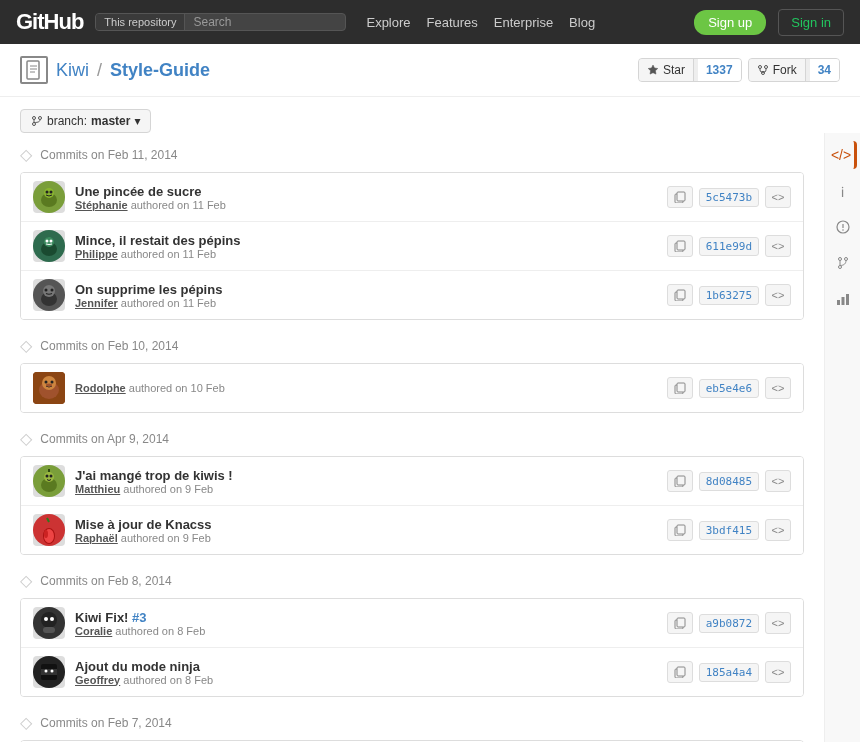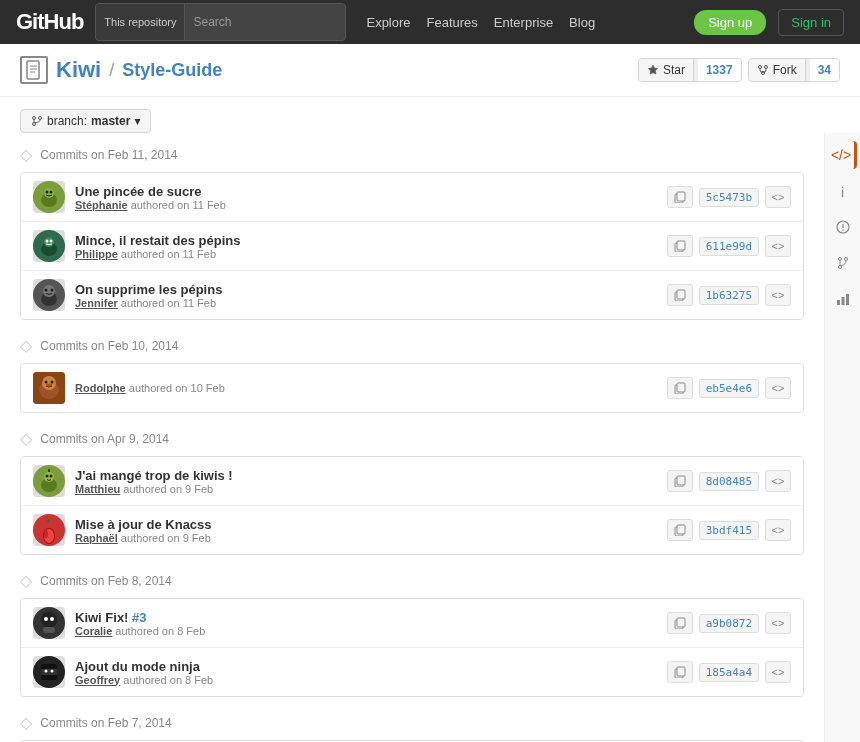--- a/index.html
+++ b/index.html
@@ -1,35 +1,35 @@
 <!DOCTYPE html>
 <html><head>
   <meta charset="utf-8">
   <style>
     * { box-sizing: border-box; margin: 0; padding: 0; }
     body { font-family: -apple-system, BlinkMacSystemFont, "Segoe UI", Helvetica, Arial, sans-serif; font-size: 13px; background: #fff; color: #333; }
 
     
     .header { background: #2d2d2d; height: 44px; display: flex; align-items: center; padding: 0 16px; gap: 12px; }
     .github-logo { color: #fff; font-weight: bold; font-size: 22px; letter-spacing: -1px; }
-    .search-box { display: flex; align-items: center; background: #444; border: 1px solid #555; border-radius: 4px; height: 38px; overflow: hidden; }
+    .search-box { display: flex; align-items: center; background: #444; border: 1px solid #555; border-radius: 4px; height: 18px; overflow: hidden; }
     .search-scope { background: #3a3a3a; color: #ccc; font-size: 11px; padding: 0 8px; height: 100%; display: flex; align-items: center; border-right: 1px solid #555; white-space: nowrap; }
     .search-input { background: transparent; border: none; outline: none; color: #ccc; font-size: 12px; padding: 0 8px; width: 160px; }
     .search-input::placeholder { color: #999; }
     .nav-links { display: flex; gap: 16px; margin-left: 8px; }
     .nav-link { color: #ccc; text-decoration: none; font-size: 13px; }
     .spacer { flex: 1; }
     .btn-signup { background: #6cc644; color: #fff; border: none; border-radius: 12px; padding: 5px 14px; font-size: 13px; font-weight: normal; cursor: pointer; }
     .btn-signin { background: transparent; color: #22c55e; border: 1px solid #555; border-radius: 4px; padding: 5px 12px; font-size: 13px; cursor: pointer; }
 
     
     .repo-header { padding: 12px 20px; border-bottom: 1px solid #eee; display: flex; align-items: center; justify-content: space-between; }
     .repo-title-area { display: flex; align-items: center; gap: 8px; }
     .book-icon { width: 28px; height: 28px; border: 2px solid #888; border-radius: 2px; display: flex; align-items: center; justify-content: center; color: #666; font-size: 14px; }
-    .repo-org { color: #4183c4; font-size: 22px; font-weight: bold; text-decoration: none; }
+    .repo-org { color: #4183c4; font-size: 18px; font-weight: normal; text-decoration: none; }
     .repo-sep { color: #999; font-size: 18px; }
     .repo-name { color: #4183c4; font-size: 18px; font-weight: bold; text-decoration: none; }
     .repo-actions { display: flex; gap: 6px; align-items: center; }
     .btn-star, .btn-fork { display: flex; align-items: center; gap: 4px; border: 1px solid #d5d5d5; border-radius: 4px; overflow: hidden; background: #eee; cursor: pointer; font-size: 12px; }
     .btn-action-label { padding: 4px 8px; background: #f5f5f5; border-right: 1px solid #d5d5d5; display: flex; align-items: center; gap: 4px; }
     .btn-action-count { padding: 4px 8px; background: #fff; color: #4183c4; font-weight: bold; }
 
     
     .branch-bar { padding: 12px 20px 0; }
     .branch-selector { display: inline-flex; align-items: center; gap: 4px; border: 1px solid #d5d5d5; border-radius: 4px; padding: 4px 10px; background: #f5f5f5; cursor: pointer; font-size: 12px; }

